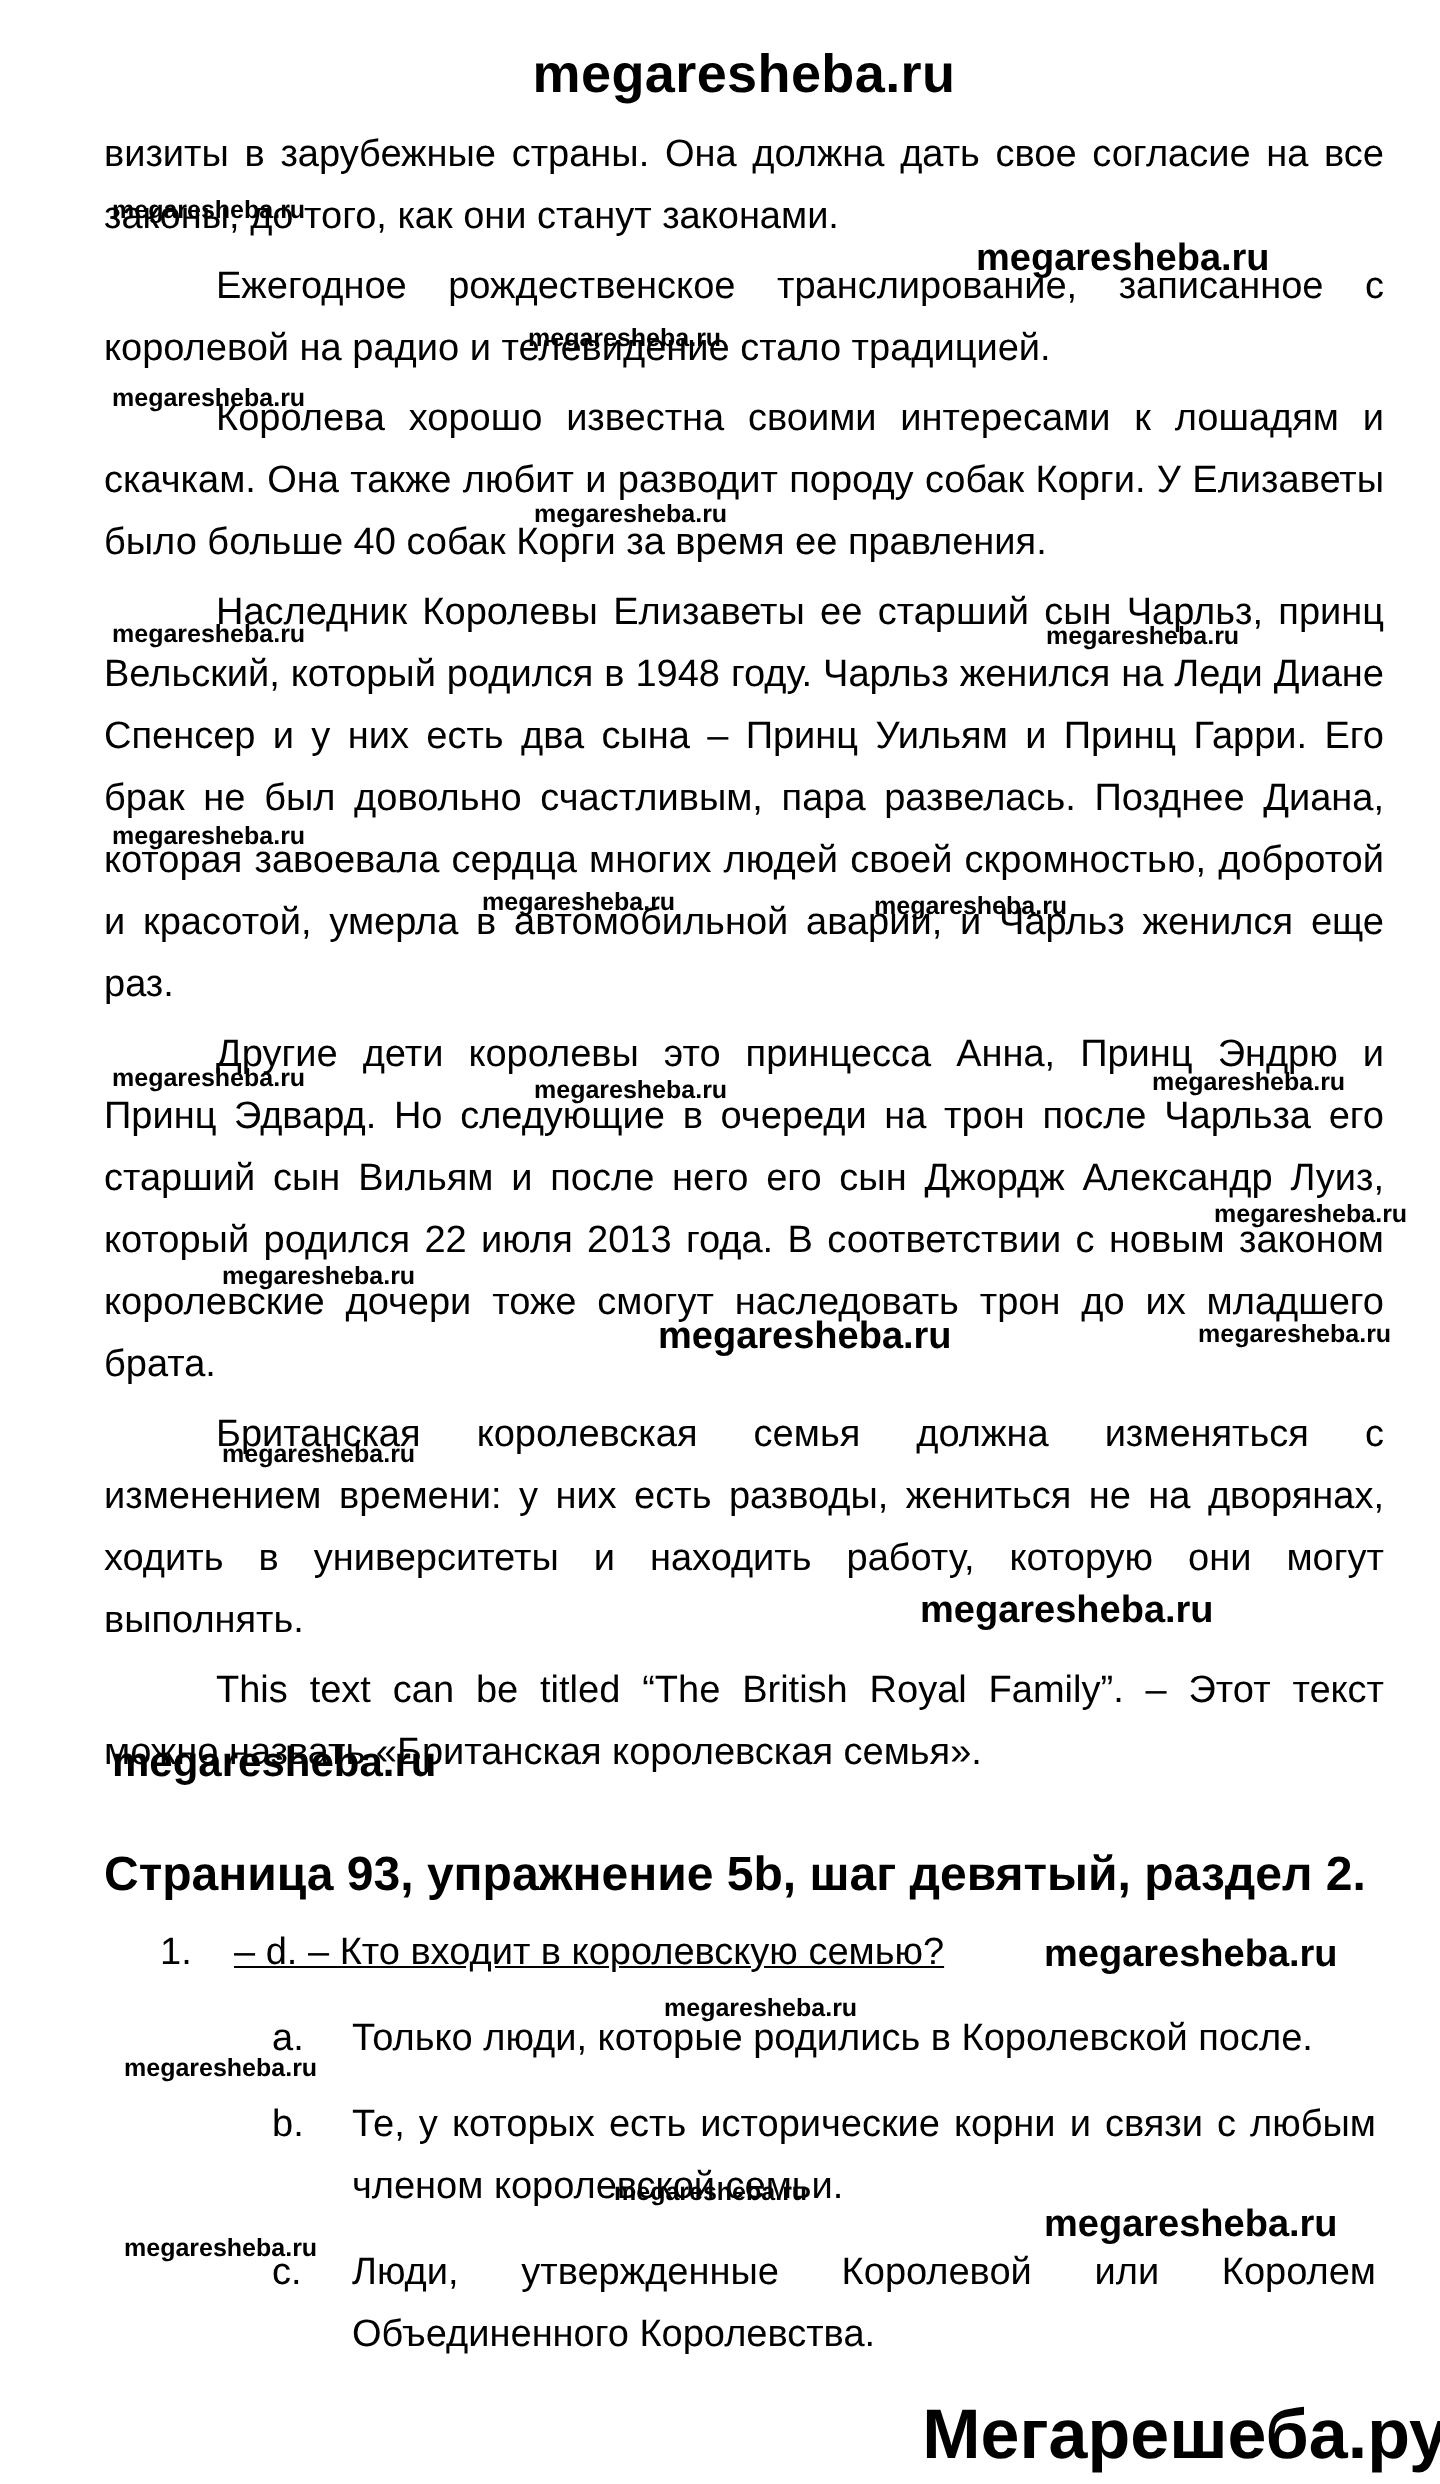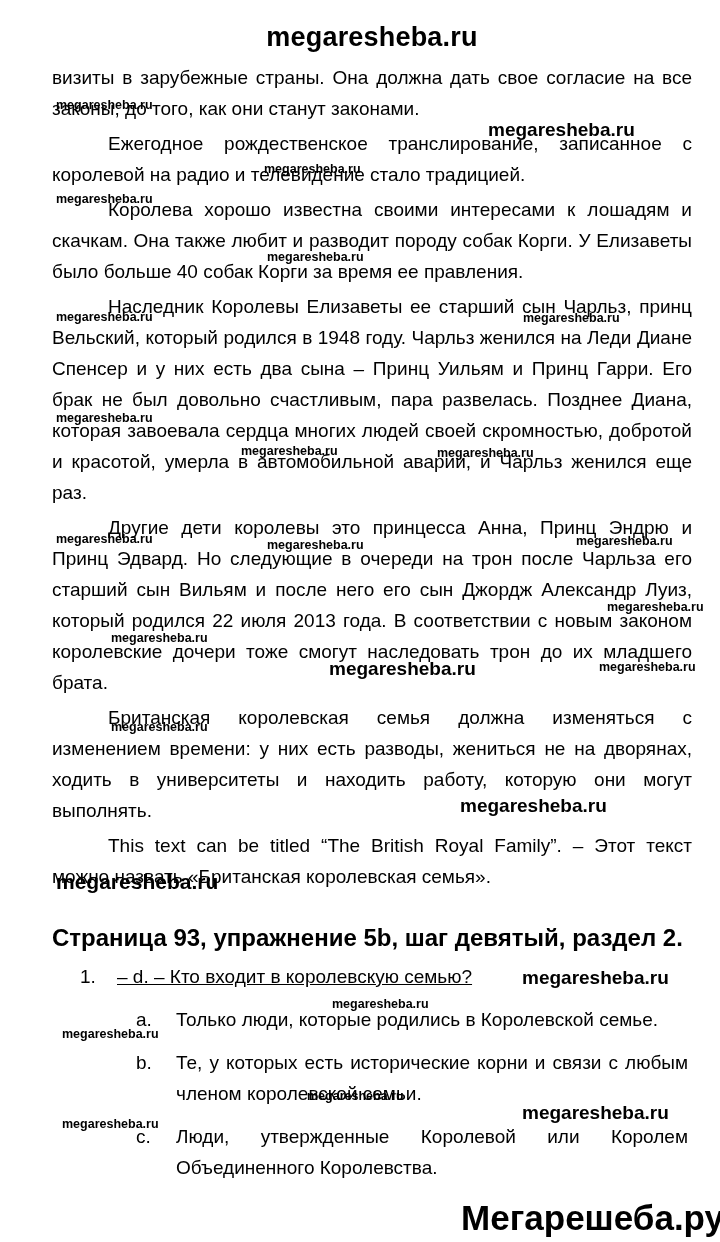--- a/index.html
+++ b/index.html
@@ -89,21 +89,21 @@
 
     <h2 class="ex-heading">Страница 93, упражнение 5b, шаг девятый, раздел 2.</h2>
 
     <div class="question">
       <span class="q-num">1.</span>
       <span class="q-text">– d. – Кто входит в королевскую семью?</span>
     </div>
 
     <div class="option">
       <span class="opt-letter">a.</span>
-      <div class="opt-text">Только люди, которые родились в Королевской семье.</div>
+      <div class="opt-text">Только люди, которые родились в Королевской после.</div>
     </div>
     <div class="option">
       <span class="opt-letter">b.</span>
       <div class="opt-text">Те, у которых есть исторические корни и связи с любым членом королевской семьи.</div>
     </div>
     <div class="option">
       <span class="opt-letter">c.</span>
       <div class="opt-text">Люди, утвержденные Королевой или Королем Объединенного Королевства.</div>
     </div>
   </main>

